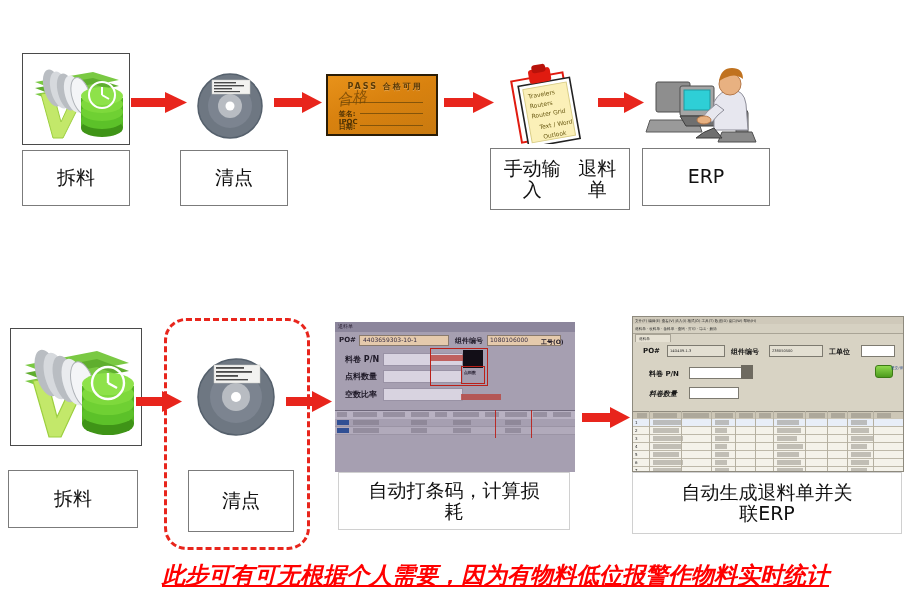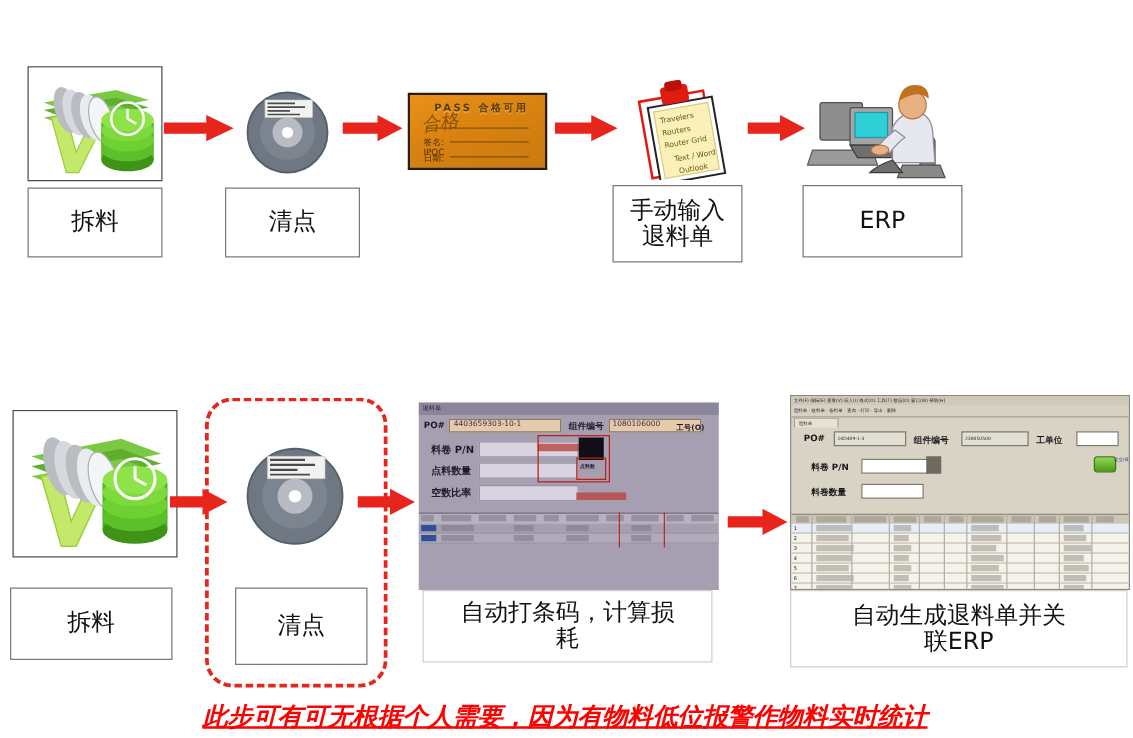--- a/index.html
+++ b/index.html
@@ -52,21 +52,21 @@
     box-sizing:border-box;
     background:transparent;
   }
 
   
   .footnote{
     position:absolute;
     color:#ff0000;
     font-style:italic;
     font-weight:bold;
-    font-size:20px;
+    font-size:23px;
     text-decoration:underline;
     white-space:nowrap;
     letter-spacing:0px;
   }
 
   
   .dbicon{position:absolute;inset:0;background:#fff;}
 
   
   .reel-wrap{position:absolute;inset:0;background:#fff;}
@@ -80,21 +80,21 @@
   }
   .sticker .st-head{
     position:absolute;left:18%;top:9%;
     font-size:8px;color:#5a3a06;letter-spacing:2px;font-weight:bold;
     text-shadow:0 1px 0 rgba(255,255,255,.25);
   }
   .sticker .st-line{
     position:absolute;height:1px;background:#6b4708;opacity:.75;
   }
   .sticker .st-lbl{
-    position:absolute;font-size:7px;color:#4d3205;font-weight:normal;
+    position:absolute;font-size:7px;color:#4d3205;font-weight:bold;
   }
   .sticker .st-hand{
     position:absolute;left:8%;top:22%;
     font-size:15px;color:#7a4a05;font-style:italic;
     transform:rotate(-8deg);opacity:.85;
   }
 
   
   .clipwrap{position:absolute;inset:0;background:#fff;}
 
@@ -342,21 +342,21 @@
 
   <div class="caption-box" style="left:22px;top:150px;width:108px;height:56px;">
     <span>拆料</span>
   </div>
 
   <div class="caption-box" style="left:180px;top:150px;width:108px;height:56px;">
     <span>清点</span>
   </div>
 
 
-  <div class="caption-box" style="left:490px;top:148px;width:104px;height:62px;flex-direction:column;">
+  <div class="caption-box" style="left:490px;top:148px;width:140px;height:62px;flex-direction:row;">
     <span>手动输入</span>
     <span>退料单</span>
   </div>
 
   <div class="caption-box" style="left:642px;top:148px;width:128px;height:58px;">
     <span>ERP</span>
   </div>
 
 
   <div class="dashed-box" style="left:164px;top:318px;width:146px;height:232px;"></div>
@@ -489,21 +489,21 @@
     <div class="w-input dim" style="left:136px;top:28px;width:52px;"></div>
     <div class="w-micro" style="left:139px;top:31px;">238050500</div>
 
     <div class="w-lbl" style="left:196px;top:30px;">工单位</div>
     <div class="w-input" style="left:228px;top:28px;width:32px;"></div>
 
     <div class="w-lbl" style="left:16px;top:52px;">料卷 P/N</div>
     <div class="w-input" style="left:56px;top:50px;width:52px;"></div>
     <div class="w-dark" style="left:108px;top:48px;width:12px;height:14px;"></div>
 
-    <div class="w-lbl" style="left:16px;top:72px;">料卷数量</div>
+    <div class="w-lbl" style="left:16px;top:72px;font-style:italic;">料卷数量</div>
     <div class="w-input" style="left:56px;top:70px;width:48px;"></div>
 
     <div class="w-green" style="left:242px;top:48px;"></div>
     <div class="w-micro" style="left:258px;top:48px;color:#2a4a8a;">提交/保存</div>
 
     <div class="w-gridhdr" style="top:94px;">
       <div class="w-cell" style="left:4px;width:10px;"></div>
       <div class="w-cell" style="left:20px;width:24px;"></div>
       <div class="w-cell" style="left:50px;width:26px;"></div>
       <div class="w-cell" style="left:82px;width:18px;"></div>

